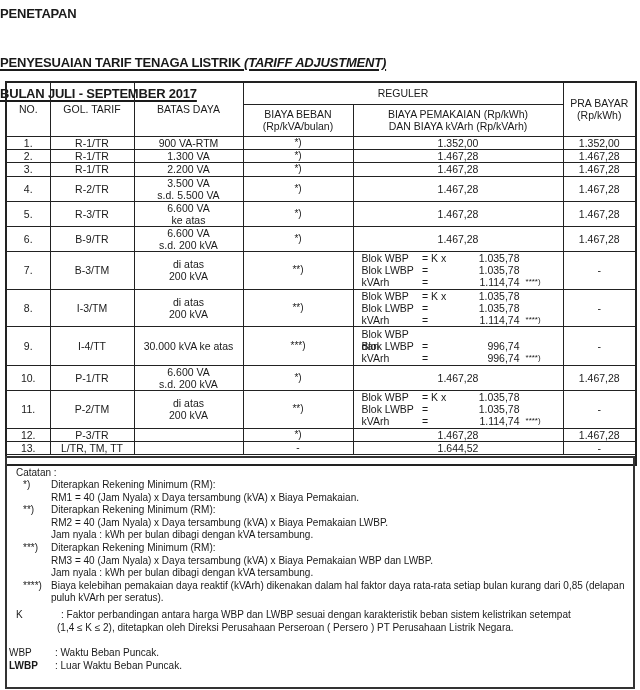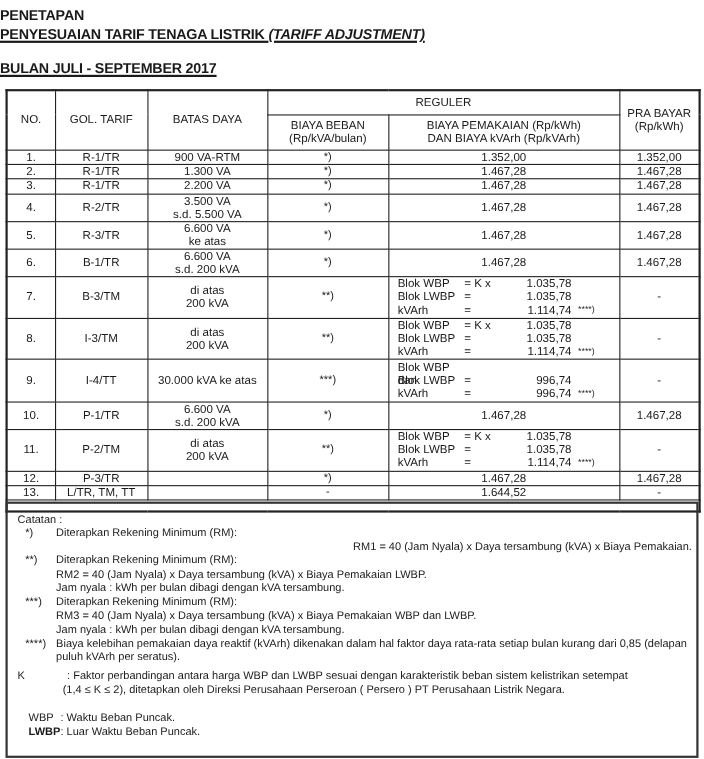--- a/index.html
+++ b/index.html
@@ -3,21 +3,21 @@
 <meta charset="utf-8">
 <style>
   html, body { margin:0; padding:0; background:#fff; }
   body { width:640px; height:690px; position:relative; overflow:hidden;
          font-family:"Liberation Sans", sans-serif; color:#1a1a1a; }
   .title { position:absolute; left:0; width:507px; text-align:left;
            font-weight:bold; font-size:13px; letter-spacing:-0.2px; }
   .t1 { top:6px; }
   .t2 { top:23px; }
   .t3 { top:54px; }
-  .u { text-decoration:underline; text-underline-offset:2px; text-decoration-thickness:1.5px; }
+  .u { text-decoration:underline; text-underline-offset:2px; text-decoration-thickness:1.5px;margin-top:32px; }
   .i { font-style:italic; }
 
   table.tarif { position:absolute; left:5px; top:81px; width:630px;
                 border-collapse:collapse; font-size:10.5px; table-layout:fixed; }
   table.tarif td, table.tarif th { border:1px solid #222; padding:0; text-align:center;
                 vertical-align:middle; font-weight:normal; line-height:12px; }
   table.tarif { border:2px solid #222; }
   .blk { text-align:left !important; padding-left:8px !important; }
   .blk .ln { display:flex; height:12px; line-height:12px; }
   .blk .c1 { width:72px; }
@@ -27,21 +27,21 @@
   .star { font-size:10px; }
   .blankrow td { height:9px; border-left:none; border-right:none; }
 
   .notes { position:absolute; left:5px; top:456px; width:626px; height:229px;
            border:2px solid #333; font-size:10px; line-height:12.6px; }
   .notes .lbl { position:absolute; left:9px; top:9px; }
   .nmark { position:absolute; left:16px; }
   .ntext { position:absolute; left:44px; width:578px; }
   .kmark { position:absolute; left:9px; }
   .ktext { position:absolute; left:54px; width:566px; text-align:justify; }
-  .dmark { position:absolute; left:19px; }
+  .dmark { position:absolute; left:2px; }
   .dtext { position:absolute; left:48px; }
 </style>
 </head>
 <body>
 
 <div class="title t1">PENETAPAN</div>
 <div class="title t2 u"><span>PENYESUAIAN TARIF TENAGA LISTRIK </span><span class="i">(TARIFF ADJUSTMENT)</span></div>
 <div class="title t3 u">BULAN JULI - SEPTEMBER 2017</div>
 
 <table class="tarif">
@@ -123,21 +123,21 @@
         <td>
           <div>6.600 VA</div>
           <div>ke atas</div>
         </td>
         <td class="star">*)</td>
         <td>1.467,28</td>
         <td>1.467,28</td>
       </tr>
       <tr style="height: 25px;">
         <td>6.</td>
-        <td>B-1/TR</td>
+        <td>B-9/TR</td>
         <td>
           <div>6.600 VA</div>
           <div>s.d. 200 kVA</div>
         </td>
         <td class="star">*)</td>
         <td>1.467,28</td>
         <td>1.467,28</td>
       </tr>
       <tr style="height: 38px;">
         <td>7.</td>
@@ -293,21 +293,21 @@
         <td colspan="6"></td>
       </tr>
     </tbody>
 </table>
 
 <div class="notes">
   <div class="lbl">Catatan :</div>
   <div id="notes-items">
       <div class="nmark" style="top: 21px;">*)</div>
       <div class="ntext" style="top: 21px;">Diterapkan Rekening Minimum (RM):</div>
-      <div class="ntext" style="top: 33.6px; text-align: right;">RM1 = 40 (Jam Nyala) x Daya tersambung (kVA) x Biaya Pemakaian.</div>
+      <div class="ntext" style="top: 33.6px;">RM1 = 40 (Jam Nyala) x Daya tersambung (kVA) x Biaya Pemakaian.</div>
       <div class="nmark" style="top: 46.2px;">**)</div>
       <div class="ntext" style="top: 46.2px;">Diterapkan Rekening Minimum (RM):</div>
       <div class="ntext" style="top: 58.8px;">RM2 = 40 (Jam Nyala) x Daya tersambung (kVA) x Biaya Pemakaian LWBP.</div>
       <div class="ntext" style="top: 71.4px;">Jam nyala : kWh per bulan dibagi dengan kVA tersambung.</div>
       <div class="nmark" style="top: 84px;">***)</div>
       <div class="ntext" style="top: 84px;">Diterapkan Rekening Minimum (RM):</div>
       <div class="ntext" style="top: 96.6px;">RM3 = 40 (Jam Nyala) x Daya tersambung (kVA) x Biaya Pemakaian WBP dan LWBP.</div>
       <div class="ntext" style="top: 109.2px;">Jam nyala : kWh per bulan dibagi dengan kVA tersambung.</div>
       <div class="nmark" style="top: 121.8px;">****)</div>
       <div class="ntext" style="top: 121.8px;">Biaya kelebihan pemakaian daya reaktif (kVArh) dikenakan dalam hal faktor daya rata-rata setiap bulan kurang dari 0,85 (delapan</div>

